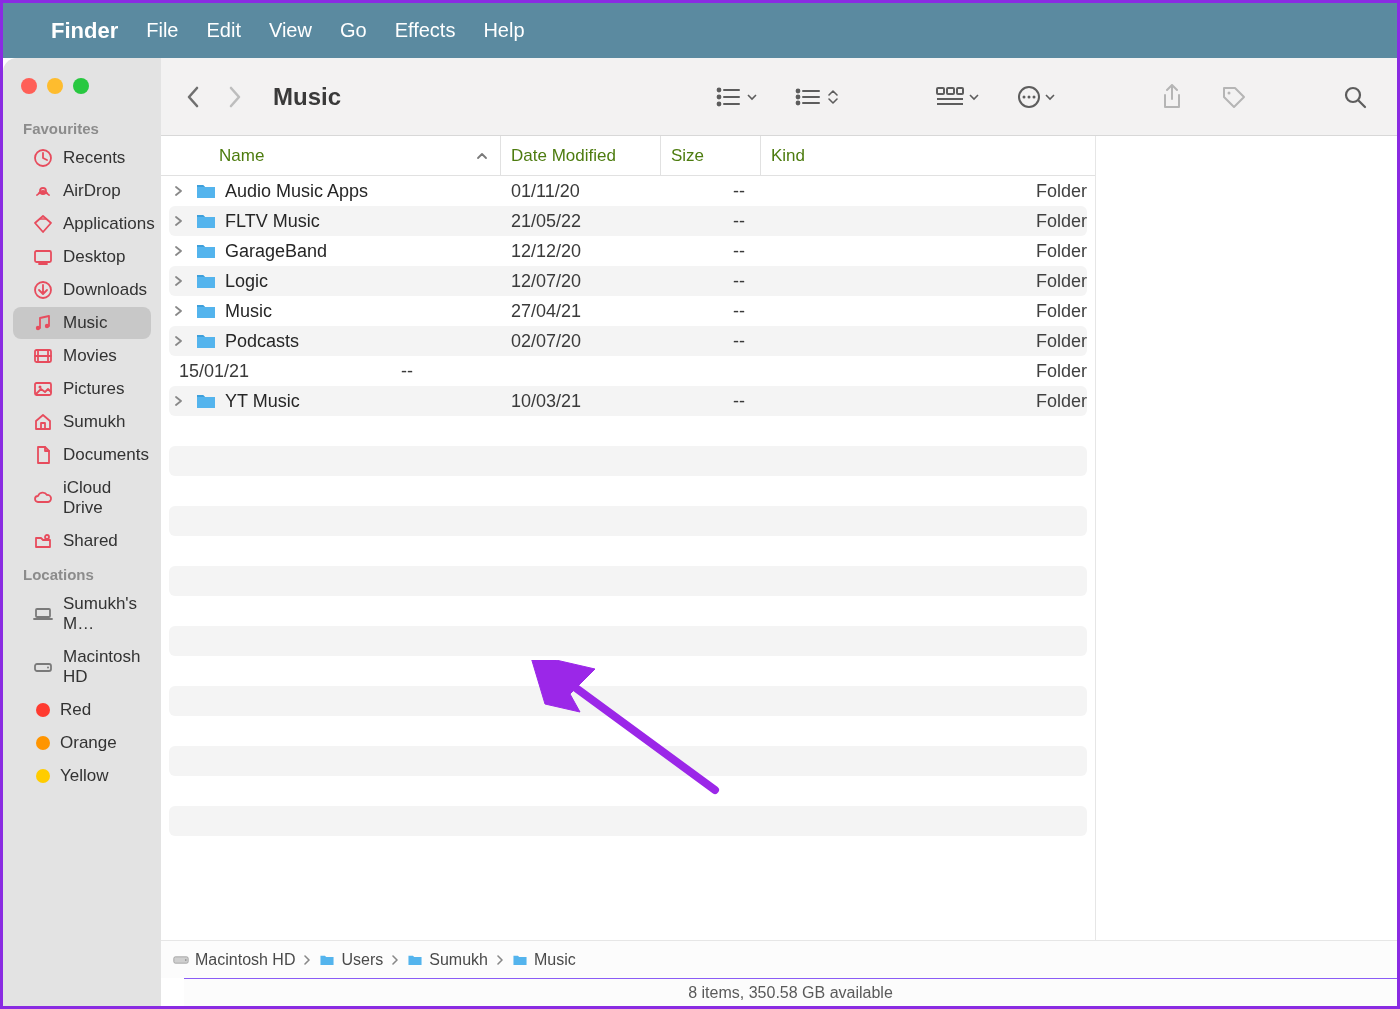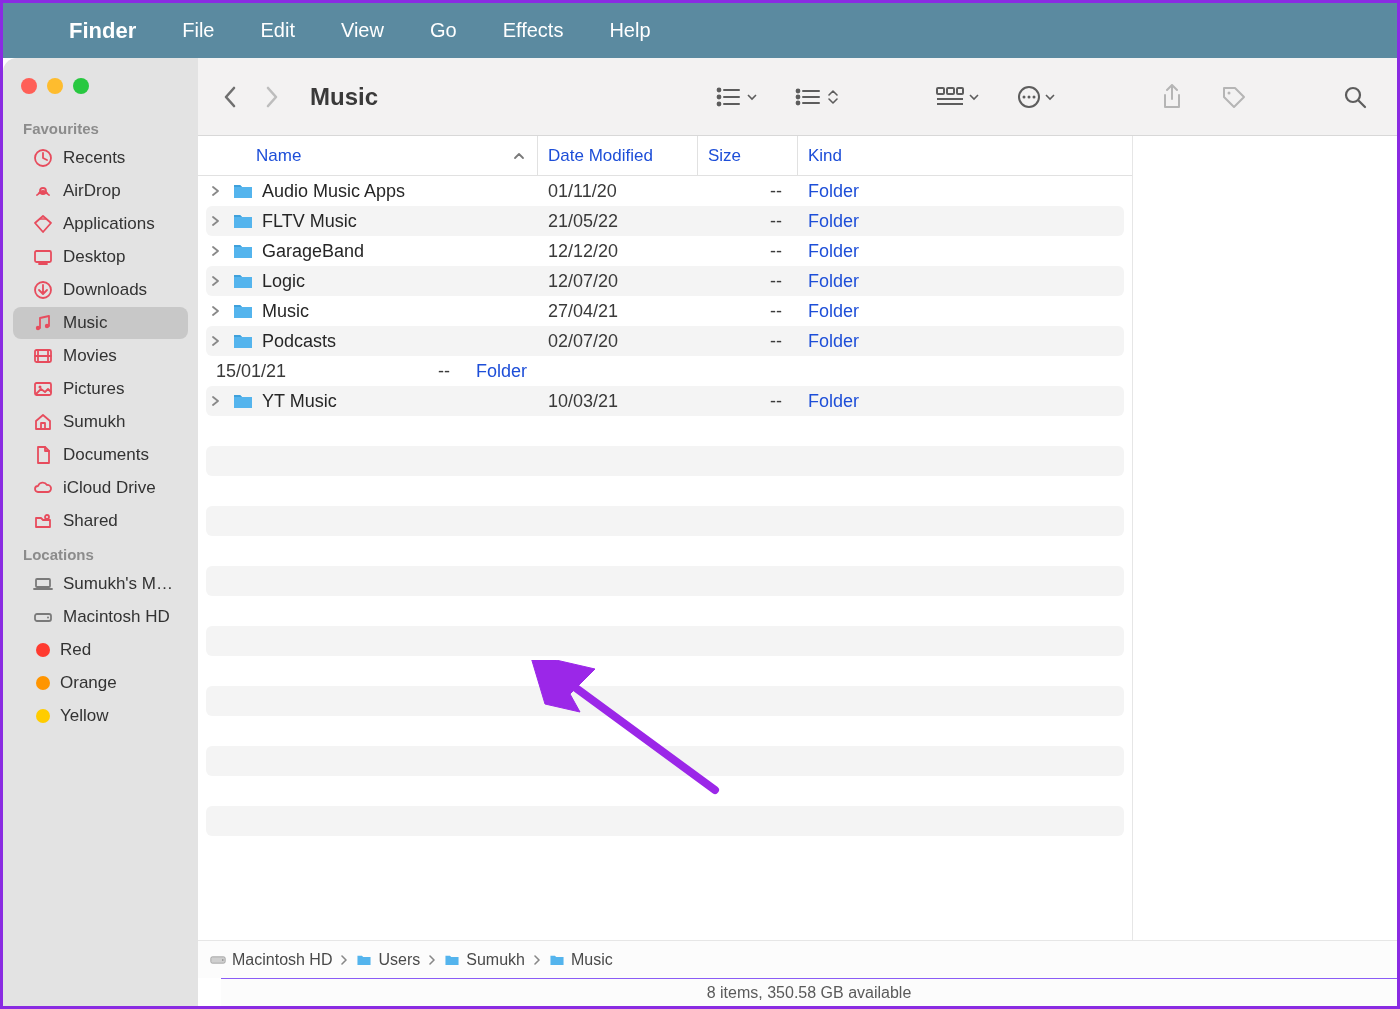--- a/index.html
+++ b/index.html
@@ -1,28 +1,28 @@
 <!DOCTYPE html>
 <html><head>
 <meta charset="utf-8">
 <style>
 * { margin: 0; padding: 0; box-sizing: border-box; font-family: -apple-system, BlinkMacSystemFont, "Helvetica Neue", sans-serif; }
 body { width: 1400px; height: 1009px; background: #fff; overflow: hidden; border: 3px solid #8A2BE2; }
 
 
-.menubar { height: 55px; background: linear-gradient(#5b8aa0, #5b8aa0); display: flex; align-items: center; padding: 0 20px; gap: 46px; color: #fff; font-size: 20px; }
+.menubar { height: 55px; background: linear-gradient(#5b8aa0, #5b8aa0); display: flex; align-items: center; padding: 0 20px; gap: 28px; color: #fff; font-size: 20px; }
 .menubar .apple-logo { font-size: 24px; }
 .menubar .app-name { font-weight: 700; font-size: 22px; }
 .menubar .menu-item { cursor: default; }
 
 
 .window { display: flex; height: calc(100% - 55px); }
 
 
-.sidebar { width: 195px; background: #e3e3e3; display: flex; flex-direction: column; padding-top: 10px; overflow-y: auto; border-top-left-radius: 14px; }
+.sidebar { width: 158px; background: #e3e3e3; display: flex; flex-direction: column; padding-top: 10px; overflow-y: auto; border-top-left-radius: 14px; }
 .traffic-lights { display: flex; gap: 10px; padding: 10px 18px 18px 18px; }
 .traffic-lights .dot { width: 16px; height: 16px; border-radius: 50%; }
 .dot.red { background: #ff5f57; }
 .dot.yellow { background: #febc2e; }
 .dot.green { background: #28c840; }
 .section-header { font-size: 15px; color: #8c8c8c; font-weight: 600; padding: 8px 20px 4px 20px; }
 .sidebar-item { display: flex; align-items: center; gap: 10px; padding: 6px 12px 6px 20px; font-size: 17px; color: #333; cursor: default; border-radius: 8px; margin: 1px 10px; }
 .sidebar-item.selected { background: #c8c8c8; }
 .sidebar-icon { width: 20px; height: 20px; display: inline-flex; align-items: center; justify-content: center; color: #e74c5d; }
 .sidebar-icon.gray { color: #7a7a7a; }
@@ -34,37 +34,37 @@
 .nav-btn { color: #6f6f6f; font-size: 28px; cursor: default; padding: 0 4px; }
 .nav-btn.disabled { color: #bdbdbd; }
 .title { font-size: 24px; font-weight: 600; color: #3a3a3a; margin-left: 8px; }
 .spacer { flex: 1; }
 .tool-btn { color: #5d5d5d; font-size: 22px; padding: 4px 10px; cursor: default; display: inline-flex; align-items: center; gap: 4px; }
 .tool-btn.light { color: #b5b5b5; }
 
 
 .table-wrap { flex: 1; display: flex; overflow: hidden; }
 .table-inner { width: 935px; border-right: 1px solid #e6e6e6; display: flex; flex-direction: column; }
-.thead { display: flex; height: 40px; border-bottom: 1px solid #e1e1e1; font-size: 17px; color: #1d4ed8; align-items: center; }
+.thead { display: flex; height: 40px; border-bottom: 1px solid #e1e1e1; font-size: 17px; color: #4d7c0f; align-items: center; }
 .th { padding: 0 10px; border-right: 1px solid #e1e1e1; height: 100%; display: flex; align-items: center; }
 .th:last-child { border-right: none; }
 .th-name { flex: 0 0 340px; padding-left: 58px; position: relative; }
 .th-name .sort-icon { position: absolute; right: 12px; color: #7a7a7a; font-size: 14px; }
 .th-date { flex: 0 0 160px; }
 .th-size { flex: 0 0 100px; }
 .th-kind { flex: 1; }
 .tbody { flex: 1; overflow-y: auto; }
 .row { display: flex; height: 30px; align-items: center; font-size: 18px; color: #262626; border-radius: 6px; margin: 0 8px; }
 .row.alt { background: #f4f4f4; }
 .row .cell-name { flex: 0 0 332px; display: flex; align-items: center; gap: 8px; padding-left: 4px; }
 .row .chev { color: #888; font-size: 14px; width: 14px; }
 .row .folder-icon { color: #3ea8e5; font-size: 18px; width: 22px; }
 .row .cell-date { flex: 0 0 160px; color: #3a3a3a; padding-left: 10px; }
 .row .cell-size { flex: 0 0 100px; text-align: right; color: #3a3a3a; padding-right: 16px; }
-.row .cell-kind { flex: 1; color: #1d4ed8; padding-left: 10px; }
+.row .cell-kind { flex: 1; color: #404040; padding-left: 10px; text-align: right; }
 .empty-stripe { height: 30px; background: #f4f4f4; border-radius: 6px; margin: 0 8px; }
 .empty-gap { height: 30px; }
 
 
 .pathbar { height: 38px; background: #fcfcfc; border-top: 1px solid #e6e6e6; display: flex; align-items: center; padding: 0 12px; gap: 8px; font-size: 16px; color: #4a4a4a; }
 .path-seg { display: inline-flex; align-items: center; gap: 6px; }
 .path-icon { color: #3ea8e5; font-size: 14px; }
 .path-icon.hd { color: #888; }
 .path-sep { color: #888; font-size: 14px; }
 

